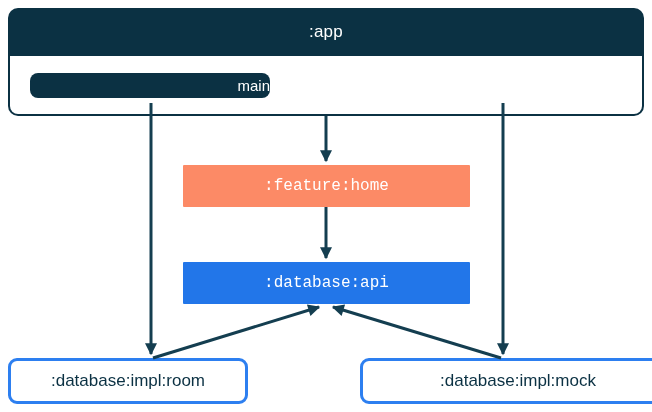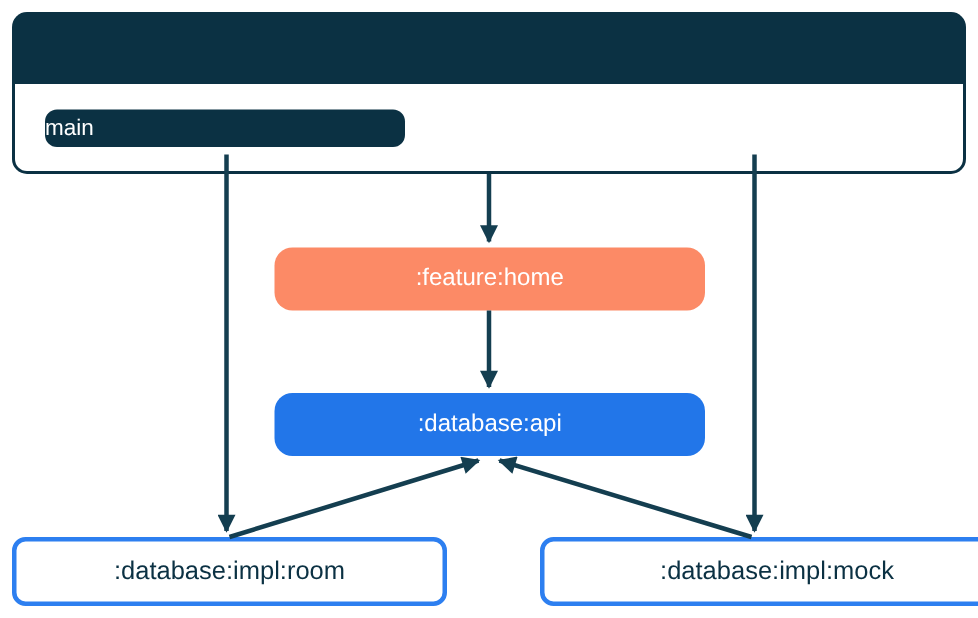--- a/index.html
+++ b/index.html
@@ -34,50 +34,51 @@
   }
   .app-body{
     position:absolute;left:2px;right:2px;bottom:2px;height:58px;
     background:var(--white);
     border-radius:0 0 8px 8px;
     display:flex;align-items:center;justify-content:space-between;
     padding:0 20px;
   }
   .pill{
     width:240px;height:25px;border-radius:8px;
-    display:flex;align-items:center;justify-content:flex-start;
+    display:flex;align-items:center;justify-content:flex-end;
     font-size:15px;
   }
   .pill-main{background:var(--navy);color:var(--white);}
   .pill-android-test{background:var(--green);color:var(--navy);}
 
   .mid-box{
-    width:287px;height:42px;border-radius:12px;
-    color:var(--white);font-size:16px;
+    width:287px;height:42px;border-radius:1px;
+    color:var(--white);font-size:16px;font-family:Liberation Mono, monospace;
   }
   .feature-home{left:183px;top:165px;background:var(--coral);}
   .database-api{left:183px;top:262px;background:var(--blue);text-align:right;}
 
   .impl-box{
     height:46px;border-radius:9px;
     background:var(--white);
     border:3px solid var(--border-blue);
     color:var(--navy);font-size:17px;
   }
-  .impl-room{left:8px;top:358px;width:290px;}
+  .impl-room{left:8px;top:358px;width:240px;}
   .impl-mock{left:360px;top:358px;width:316px;}
 
   svg.edges{position:absolute;left:0;top:0;z-index:5;pointer-events:none;}
   svg.edges line{stroke:var(--arrow);stroke-width:3;}
   svg.edges .head{fill:var(--arrow);}
 </style>
 </head>
 <body>
 
 <div class="app-container">
+  <div class="app-header">:app</div>
   <div class="app-body">
     <div class="pill pill-main">
       <span>main</span>
     </div>
   </div>
 </div>
 
 <div class="node mid-box feature-home">
   <span>:feature:home</span>
 </div>

